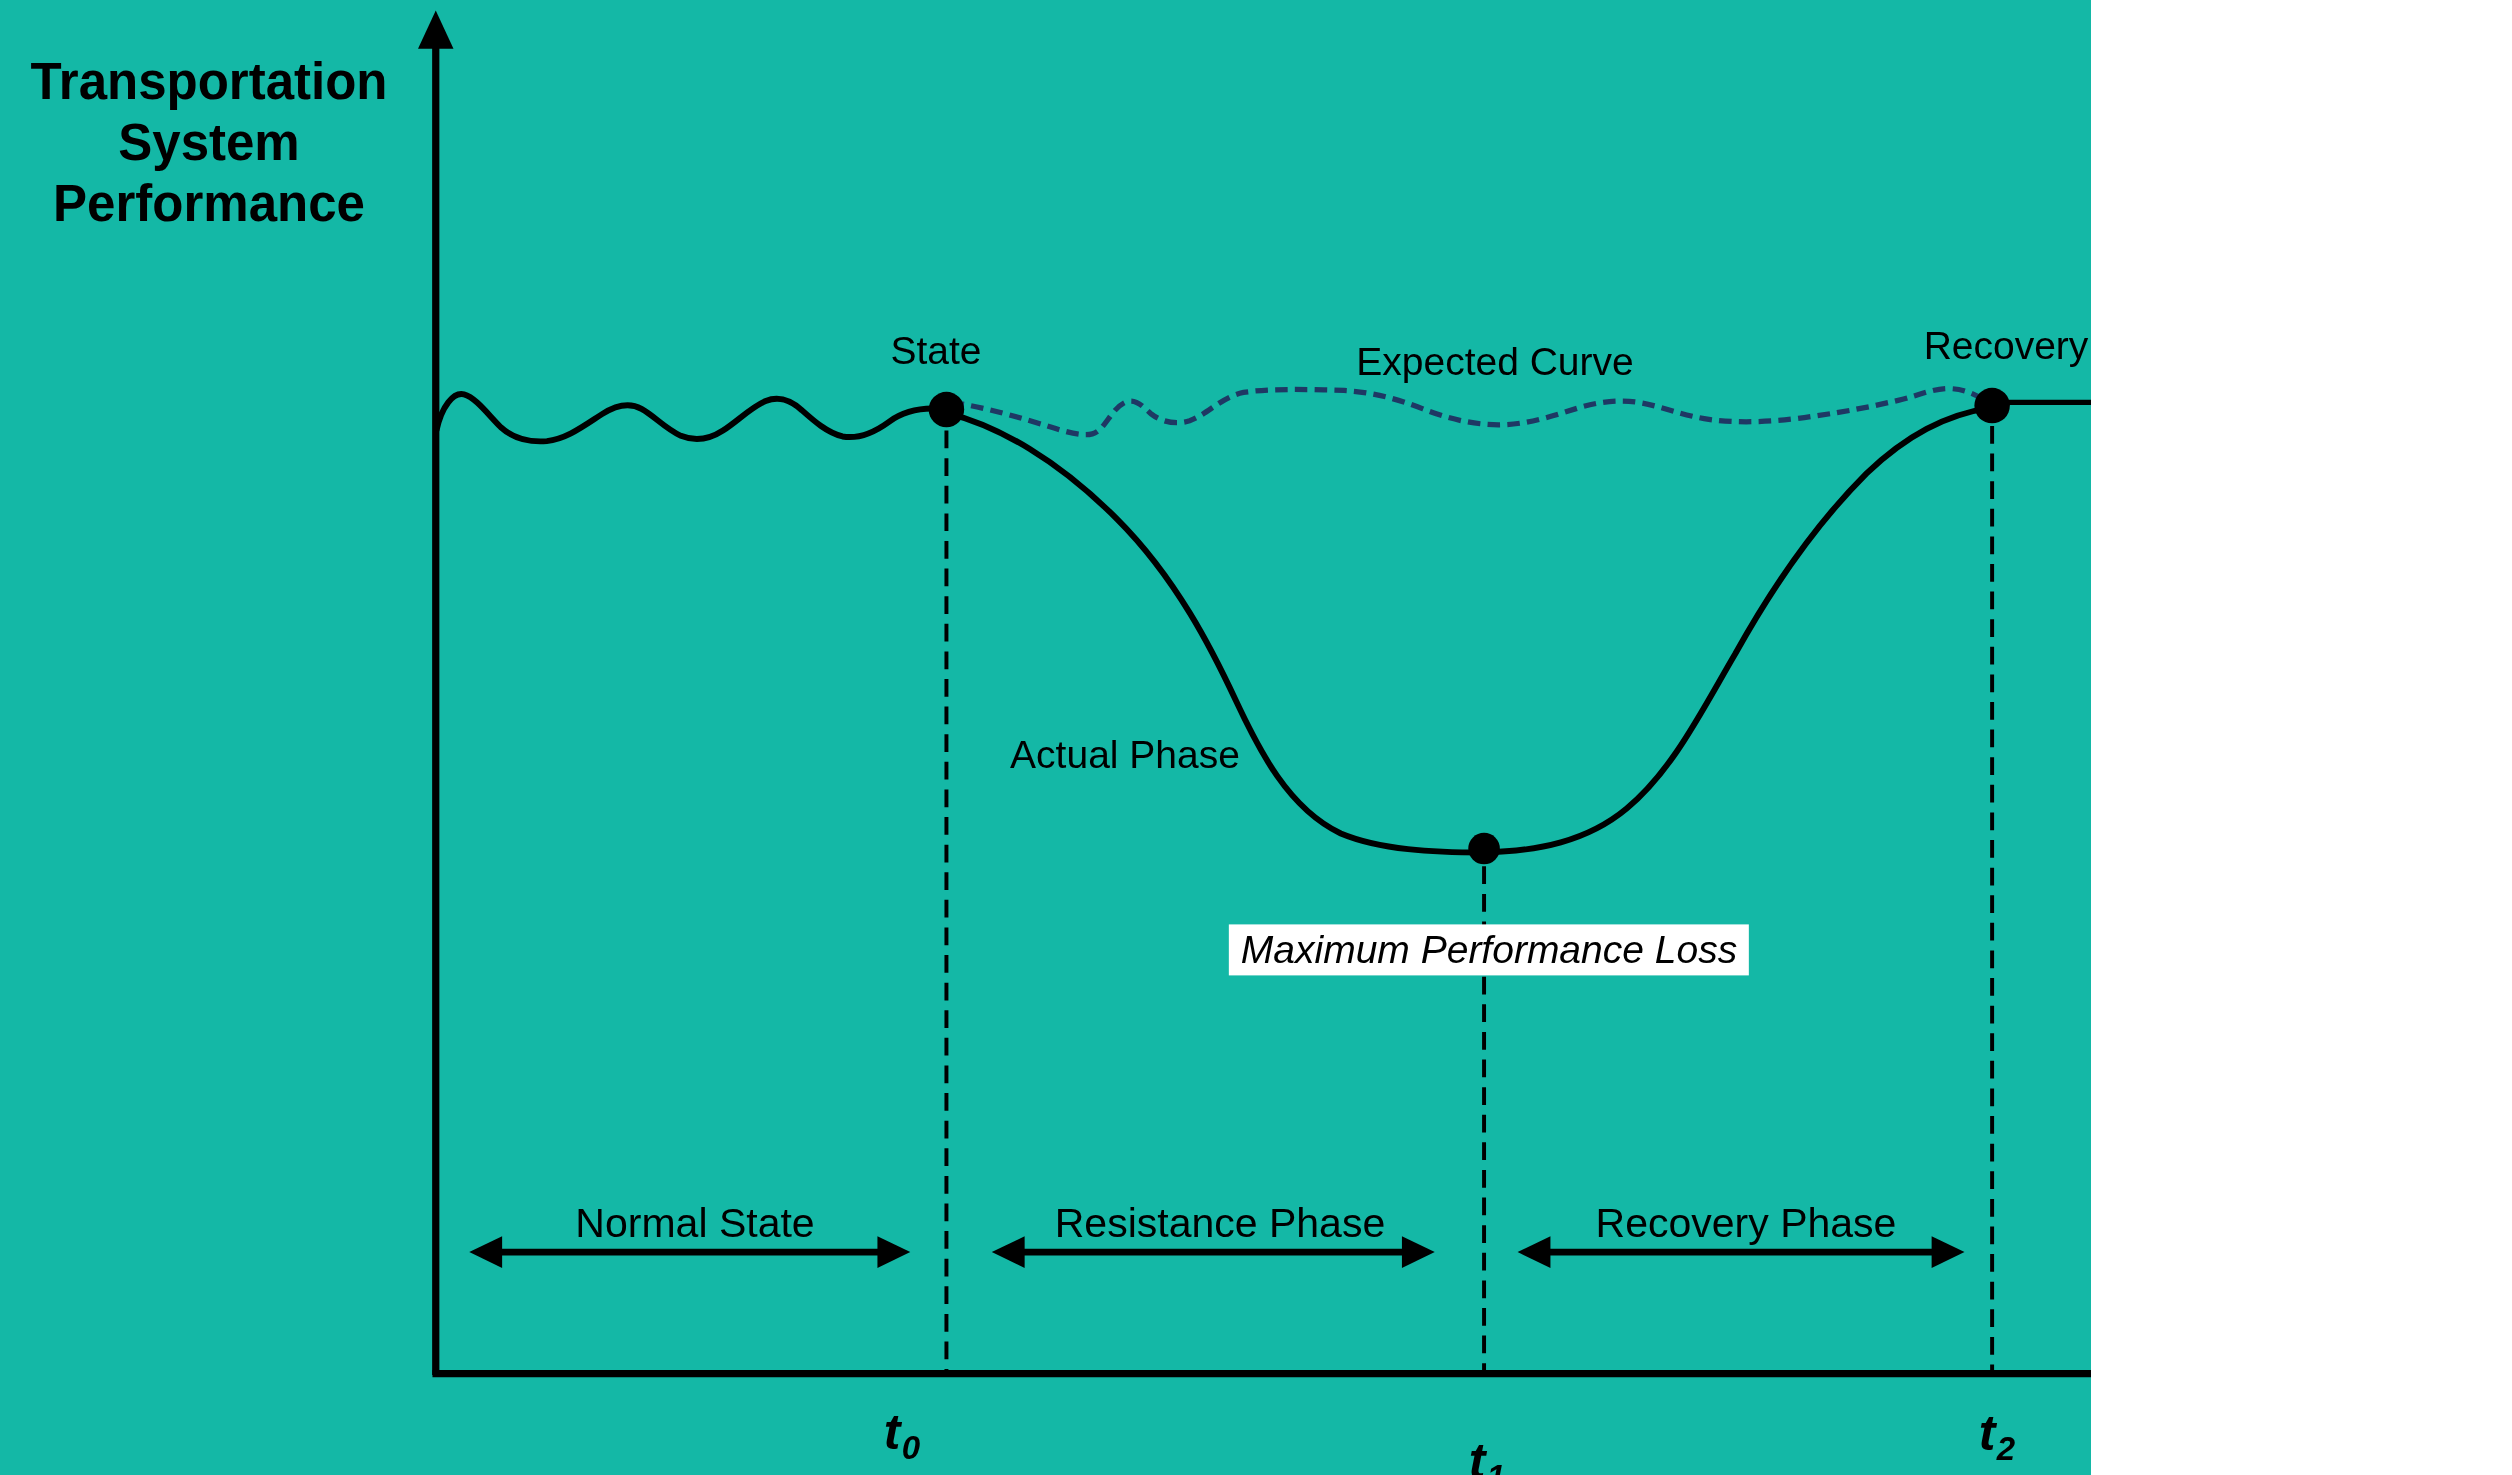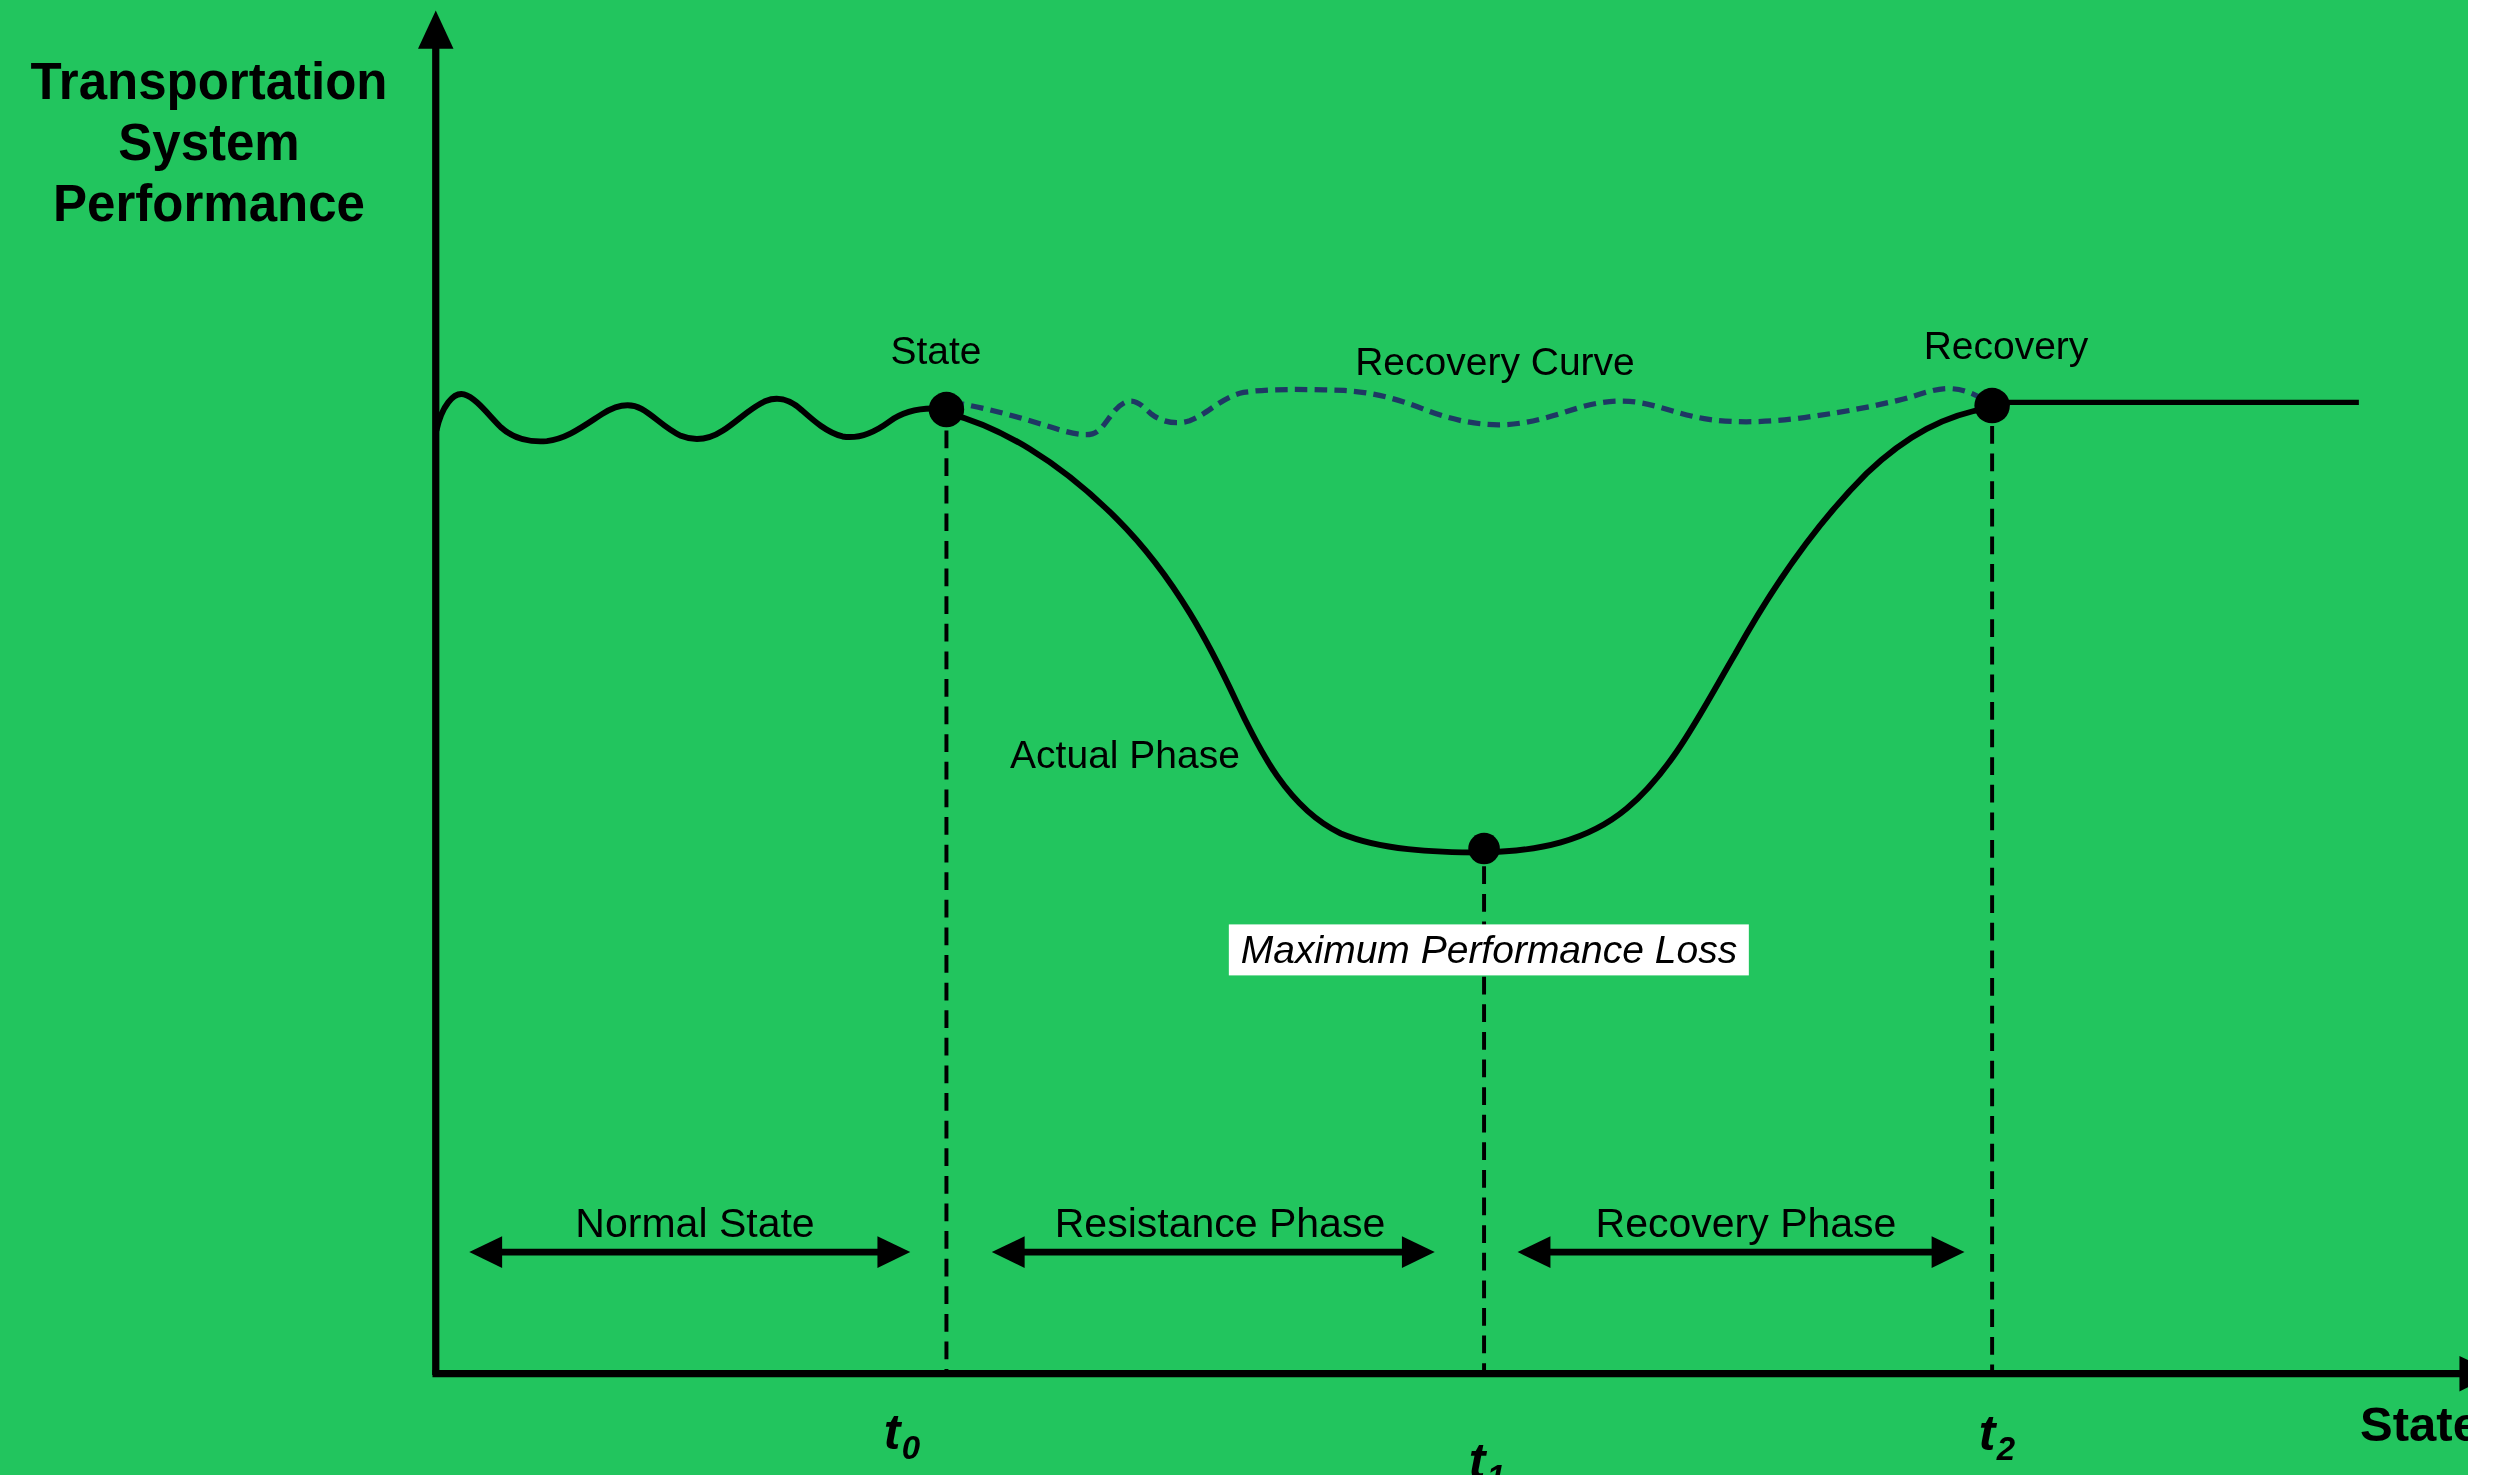--- a/index.html
+++ b/index.html
@@ -3,23 +3,23 @@
 <meta charset="utf-8">
 <style>
   html, body {
     margin: 0;
     padding: 0;
     background: #ffffff;
     font-family: "Liberation Sans", "DejaVu Sans", sans-serif;
   }
   #canvas {
     position: relative;
-    width: 2468px;
+    width: 2091px;
     height: 1475px;
-    background: #22c55e;
+    background: #14b8a6;
     overflow: hidden;
   }
   #plot-svg {
     position: absolute;
     left: 0;
     top: 0;
   }
   .lbl {
     position: absolute;
     transform: translate(-50%, -50%);
@@ -155,21 +155,21 @@
   </svg>
 
   <div class="lbl lbl-ylabel" style="left:209px; top:143px;">Transportation
 System
 Performance</div>
 
   <div class="lbl lbl-xlabel" style="left:2420px; top:1425px;">State</div>
 
   <div class="lbl lbl-annot" style="left:936px; top:351px;">State</div>
 
-  <div class="lbl lbl-annot" style="left:1495px; top:362px;">Recovery Curve</div>
+  <div class="lbl lbl-annot" style="left:1495px; top:362px;">Expected Curve</div>
 
   <div class="lbl lbl-annot" style="left:2006px; top:346px;">Recovery</div>
 
   <div class="lbl lbl-annot" style="left:1125px; top:755px;">Actual Phase</div>
 
   <div class="lbl lbl-maxloss" style="left:1489px; top:950px;">Maximum Performance Loss</div>
 
   <div class="lbl lbl-phase" style="left:695px; top:1223px;">Normal State</div>
 
   <div class="lbl lbl-phase" style="left:1220px; top:1223px;">Resistance Phase</div>

